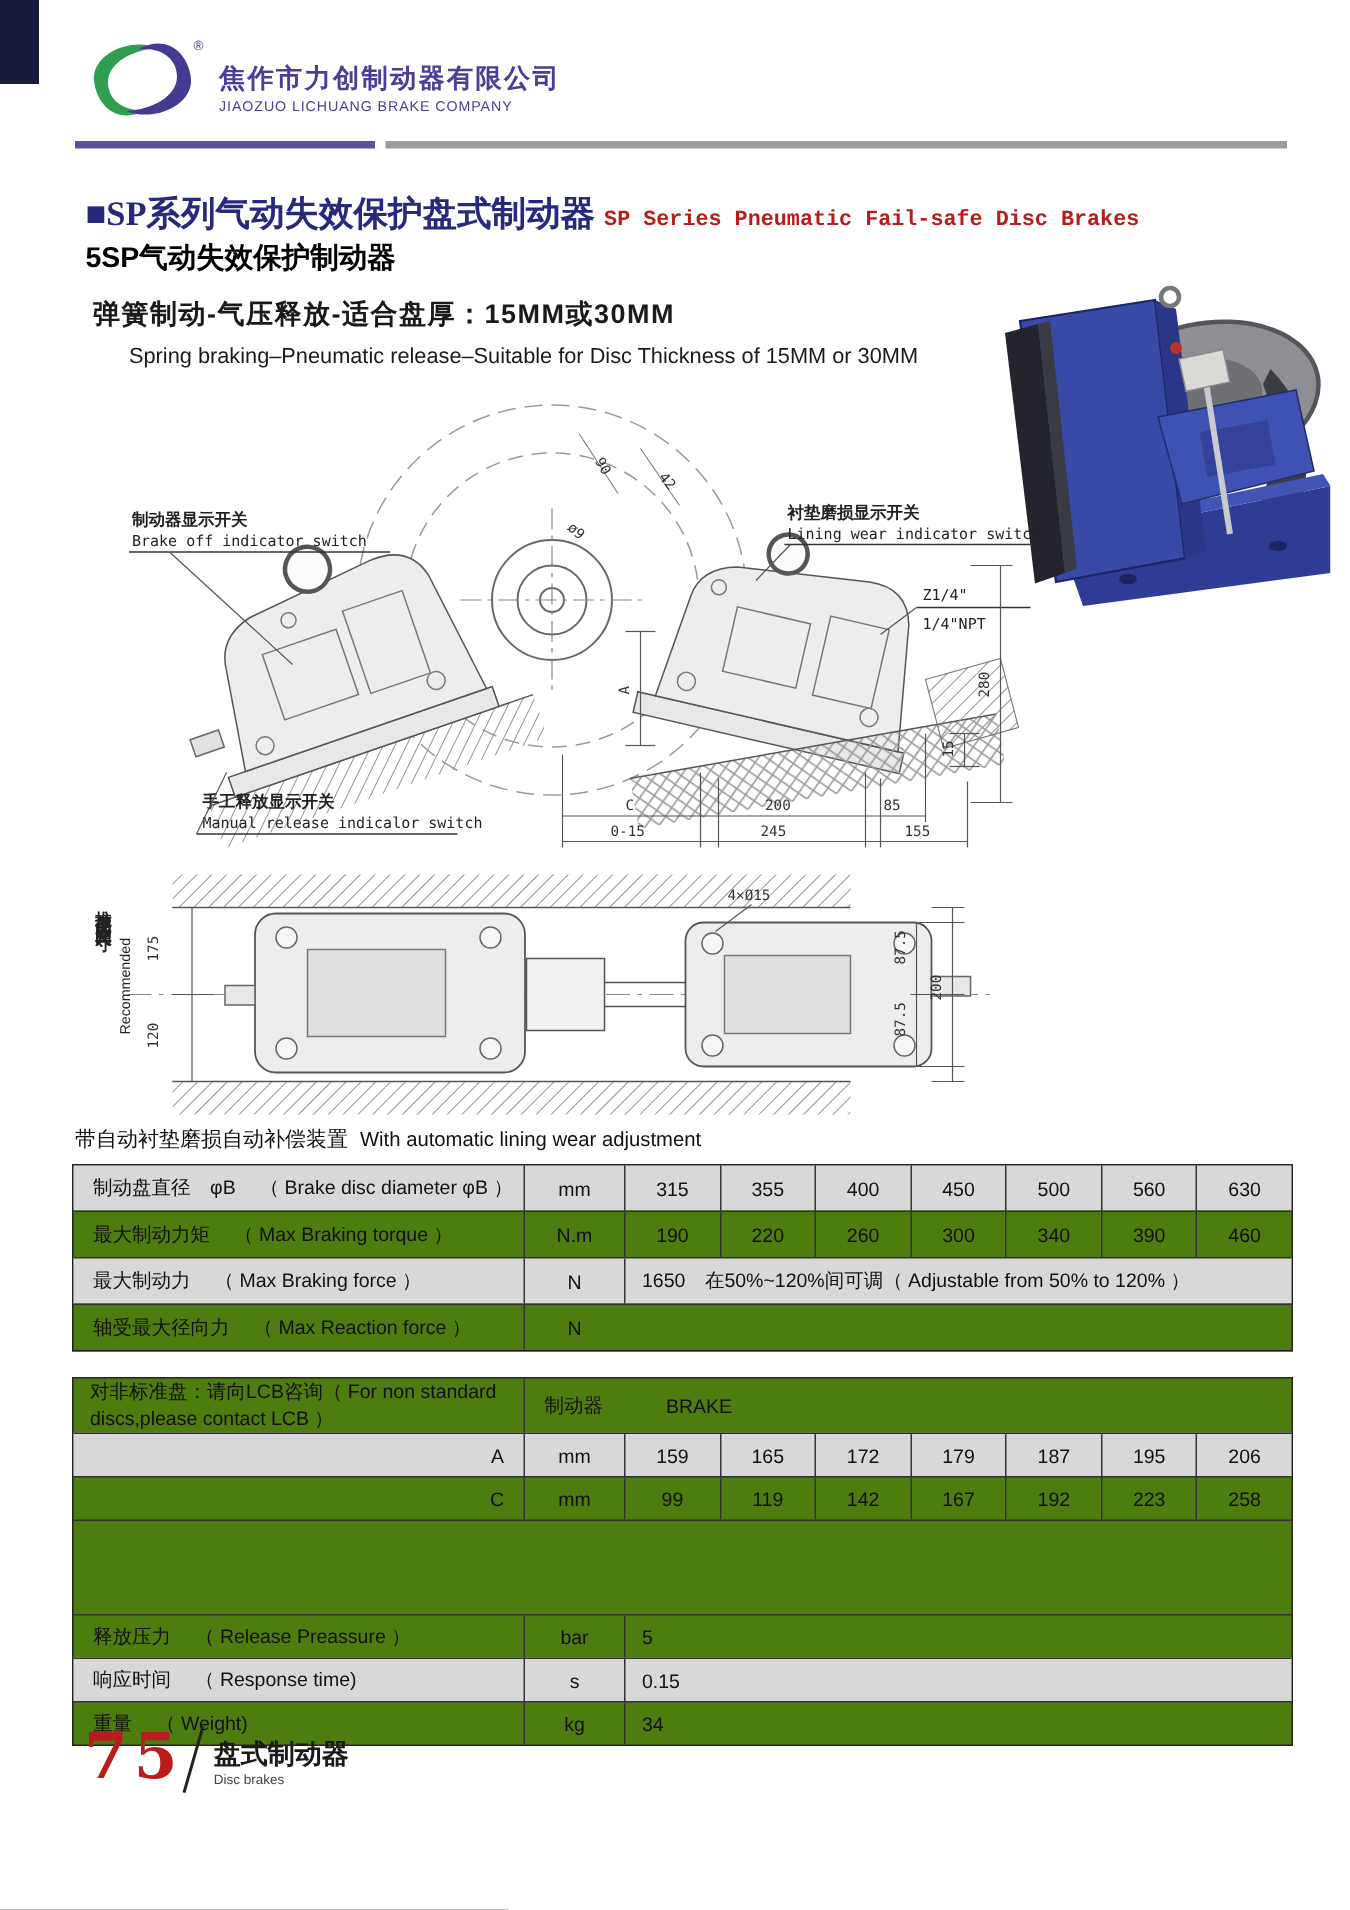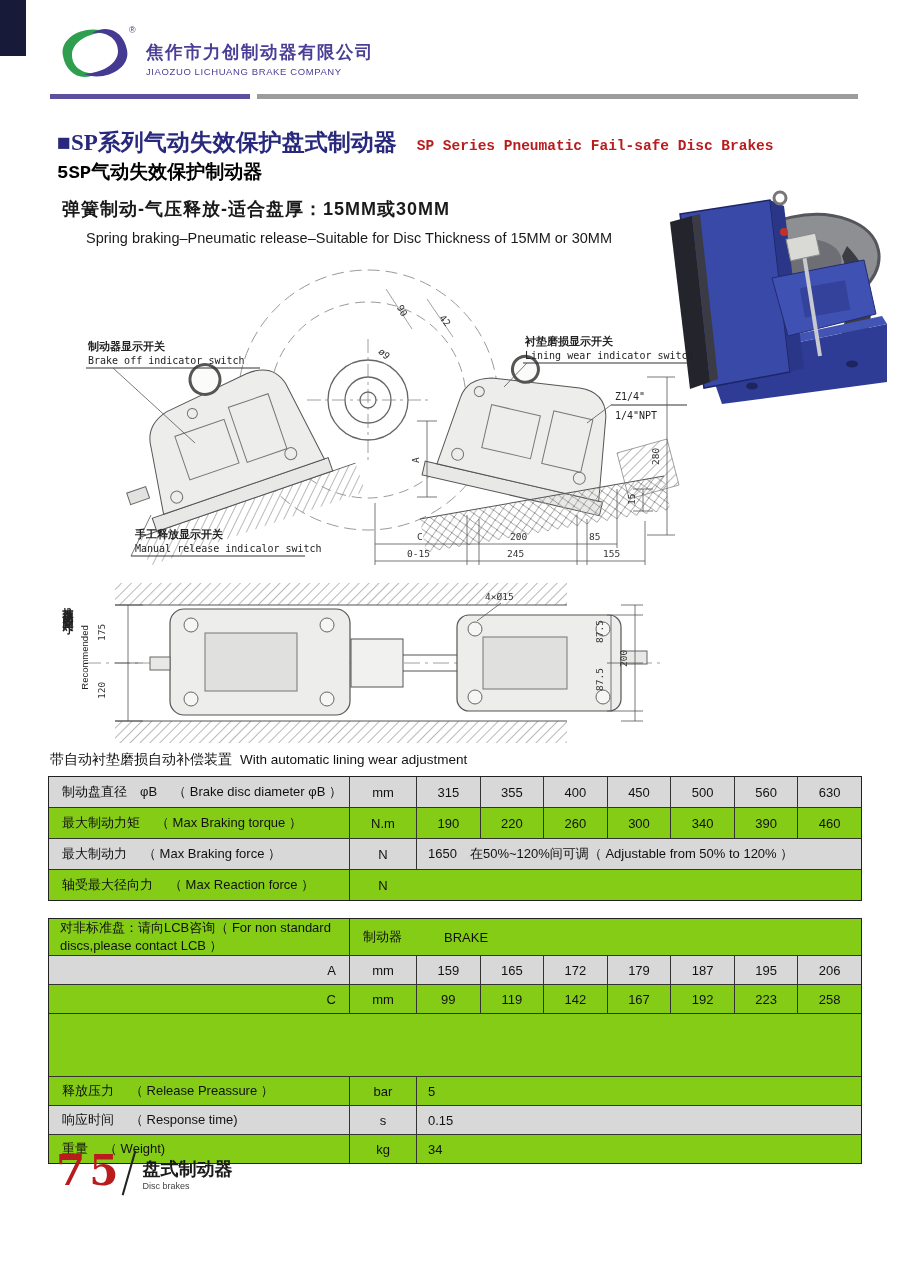--- a/index.html
+++ b/index.html
@@ -6,37 +6,37 @@
   .page{position:relative;width:900px;height:1273px;margin:0 auto;background:#ffffff;
         font-family:"Liberation Sans",sans-serif;color:#111;overflow:hidden;}
   .corner{position:absolute;left:0;top:0;width:26px;height:56px;background:#171a39;}
   .logo{position:absolute;left:50px;top:22px;}
   .co{position:absolute;left:146px;top:40px;color:#4a3f96;}
   .co-cn{font-size:17.5px;font-weight:bold;letter-spacing:1.5px;}
   .co-en{font-size:9.5px;letter-spacing:.6px;margin-top:2px;}
   .rule{position:absolute;left:50px;top:94px;width:810px;height:6px;}
   .rule .p{position:absolute;left:0;top:0;width:200px;height:5px;background:#5a509e;}
   .rule .g{position:absolute;left:207px;top:0;width:601px;height:5px;background:#9c9c9c;}
-  .series{position:absolute;left:57px;top:127px;display:flex;align-items:baseline;gap:20px;white-space:nowrap;}
+  .series{position:absolute;left:57px;top:127px;display:flex;align-items:baseline;gap:6px;white-space:nowrap;}
   .series-cn{font-size:23px;font-weight:bold;color:#28287c;font-family:"Liberation Serif",serif;}
   .series-en{font-size:14.5px;font-weight:bold;color:#b91c1c;font-family:Liberation Mono, monospace;}
-  .model{position:absolute;left:57px;top:159px;font-size:19px;font-weight:bold;color:#000;font-family:Liberation Mono, monospace;}
+  .model{position:absolute;left:57px;top:159px;font-size:19px;font-weight:bold;color:#000;font-family:Liberation Sans, sans-serif;}
   .spec-cn{position:absolute;left:62px;top:197px;font-size:18px;font-weight:600;letter-spacing:1px;color:#1a1a1a;}
   .spec-en{position:absolute;left:62px;top:230px;font-size:14.5px;color:#1a1a1a;margin-left:24px;}
   .photo{position:absolute;left:652px;top:186px;}
   .drawing{position:absolute;left:55px;top:253px;}
   .drawing text{font-family:"DejaVu Sans Mono",monospace;font-size:10px;fill:#222;}
   .drawing text.cn{font-family:"Liberation Sans",sans-serif;font-weight:bold;font-size:11px;}
   .drawing text.dim{font-size:9.5px;fill:#333;}
   .rec-cn{position:absolute;left:60px;top:598px;writing-mode:vertical-rl;text-orientation:upright;
           font-size:11px;font-weight:bold;letter-spacing:2px;color:#222;}
   .rec-en{position:absolute;left:28px;top:652px;width:112px;transform:rotate(-90deg);font-size:9.5px;color:#222;text-align:center;}
   .note{position:absolute;left:50px;top:751px;font-size:14px;color:#111;}
   .note .en{font-size:13.5px;margin-left:8px;}
-  .tbl{position:absolute;left:48px;width:812px;border:1.5px solid #222;font-size:13px;color:#111;background:#84cc16;}
+  .tbl{position:absolute;left:48px;width:812px;border:1.5px solid #222;font-size:13px;color:#111;background:#4d7c0f;}
   .t1{top:776px;}
   .t2{top:918px;}
   .tr{display:grid;min-height:30px;align-items:stretch;border-top:1px solid #333;}
   .tr:first-child{border-top:none;}
   .g9{grid-template-columns:300px 67px repeat(7,1fr);}
   .g3{grid-template-columns:300px 67px 1fr;}
   .g2{grid-template-columns:300px 1fr;}
   .td{border-left:1px solid #333;display:flex;align-items:center;justify-content:center;padding:0 3px;box-sizing:border-box;}
   .td:first-child{border-left:none;}
   .td.lbl{justify-content:flex-start;padding-left:13px;}

